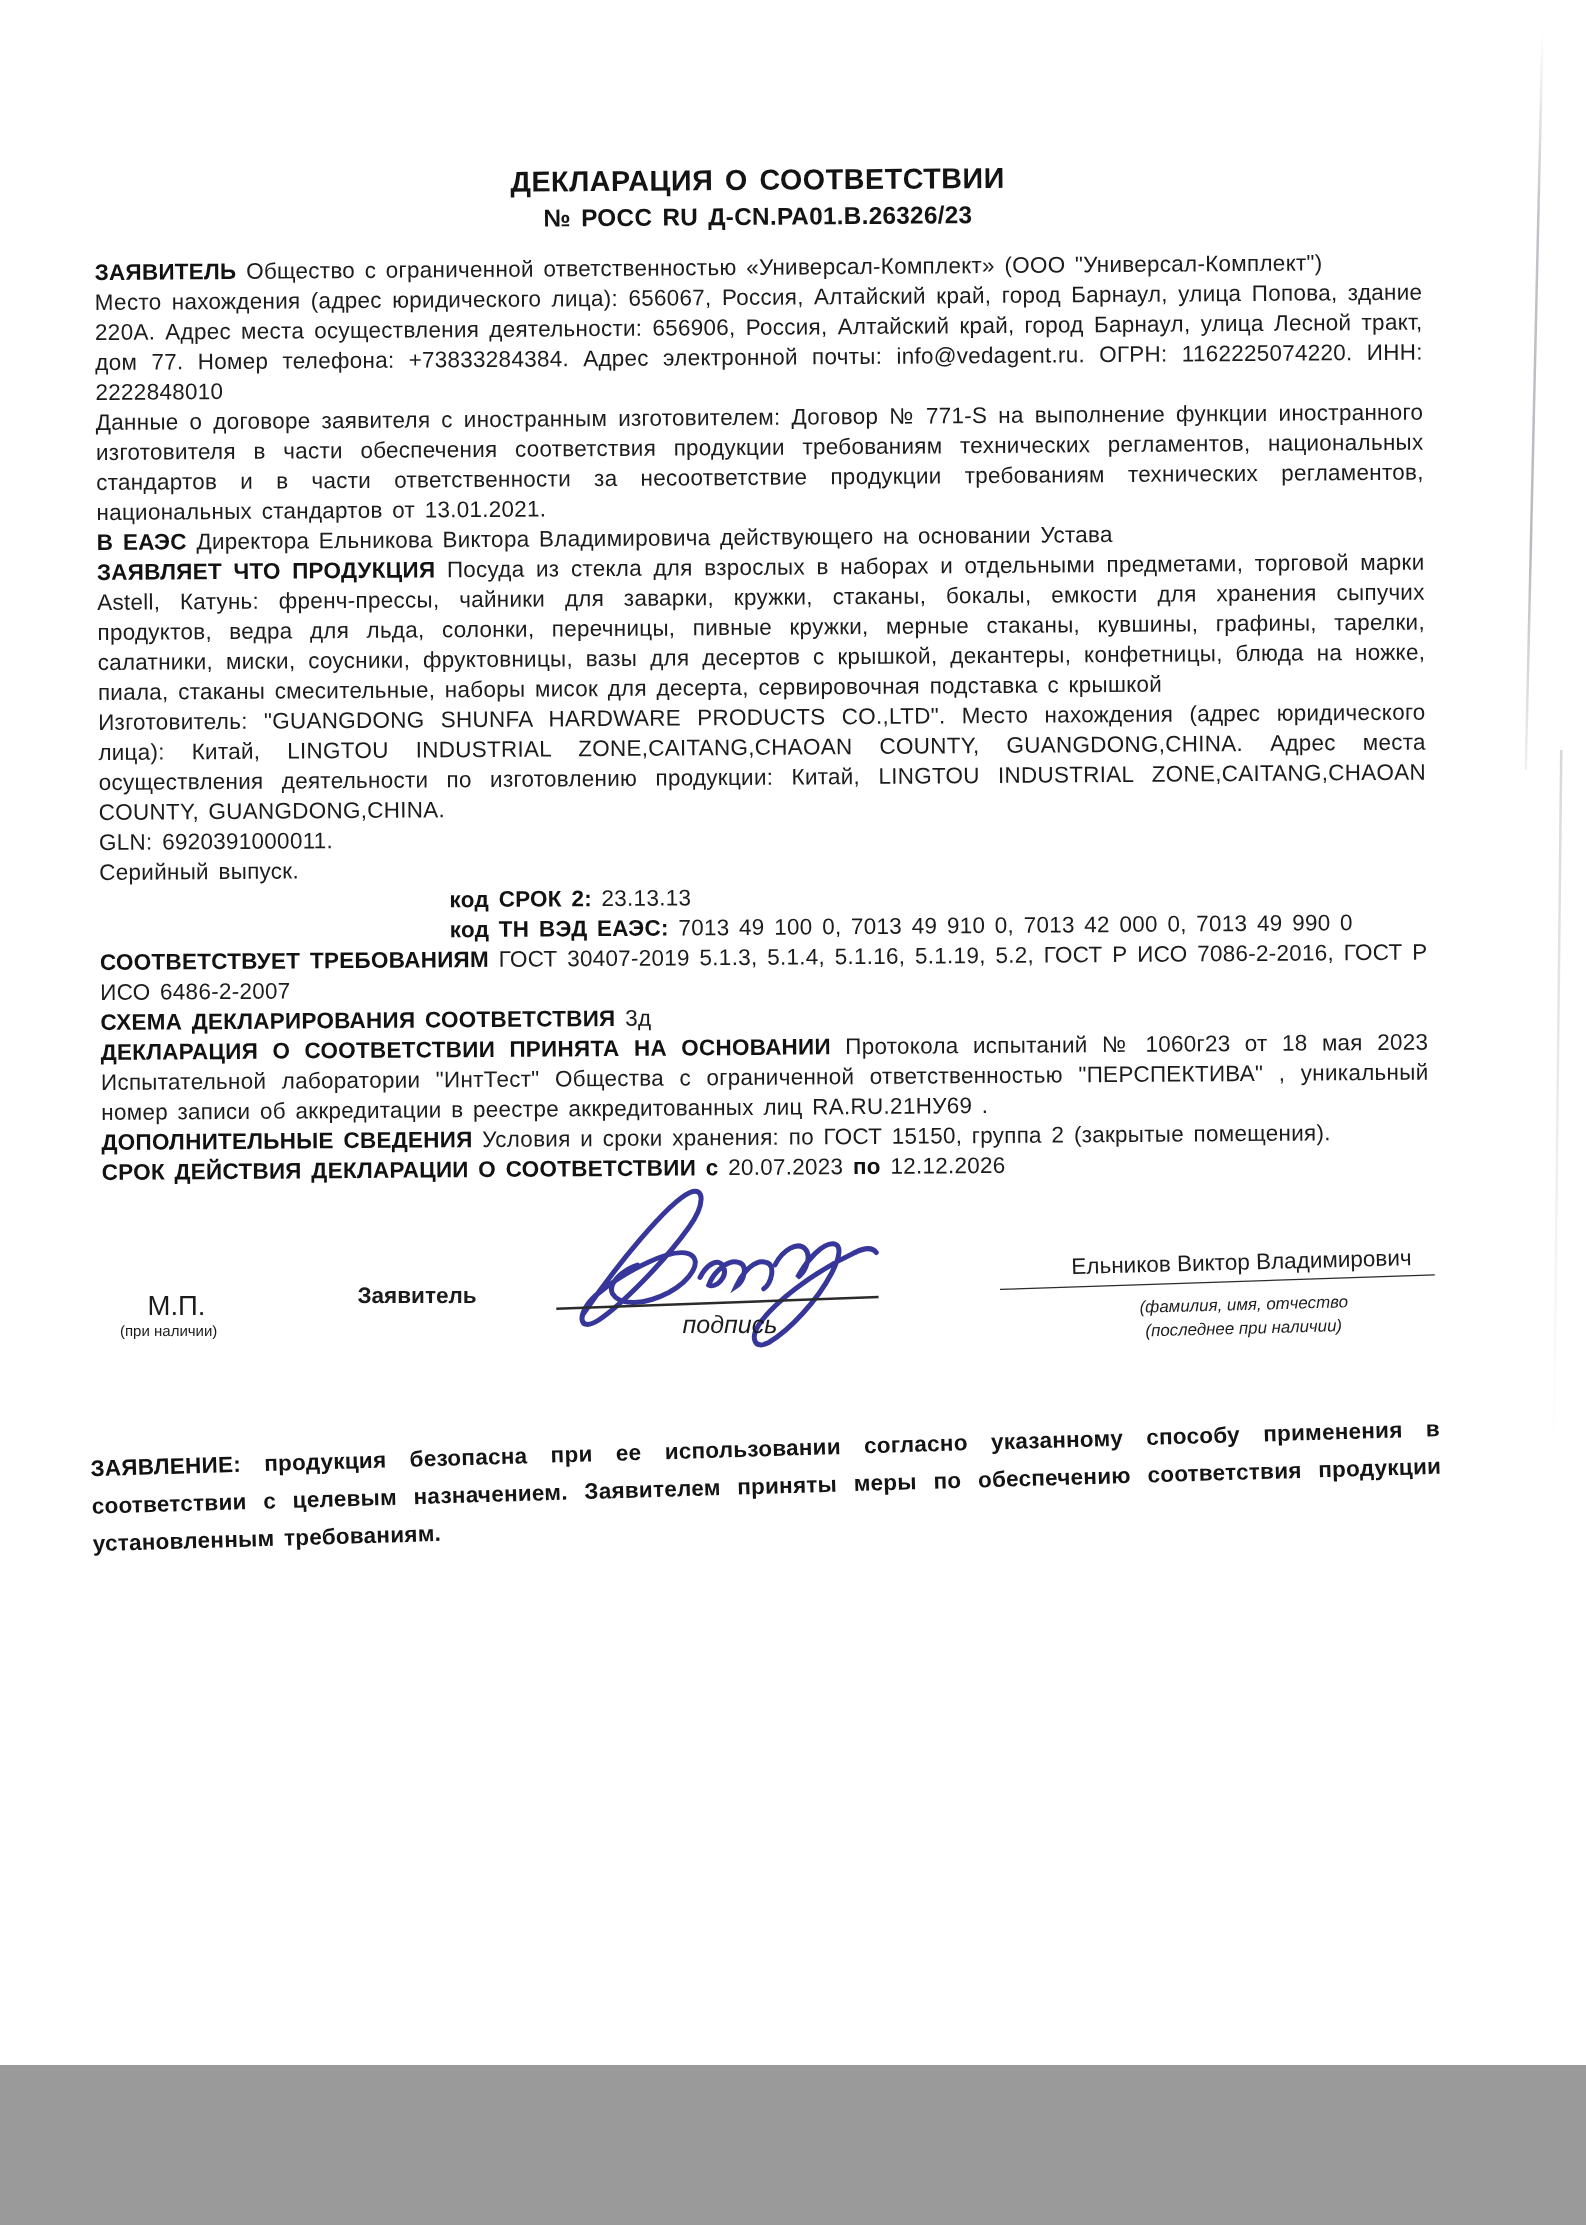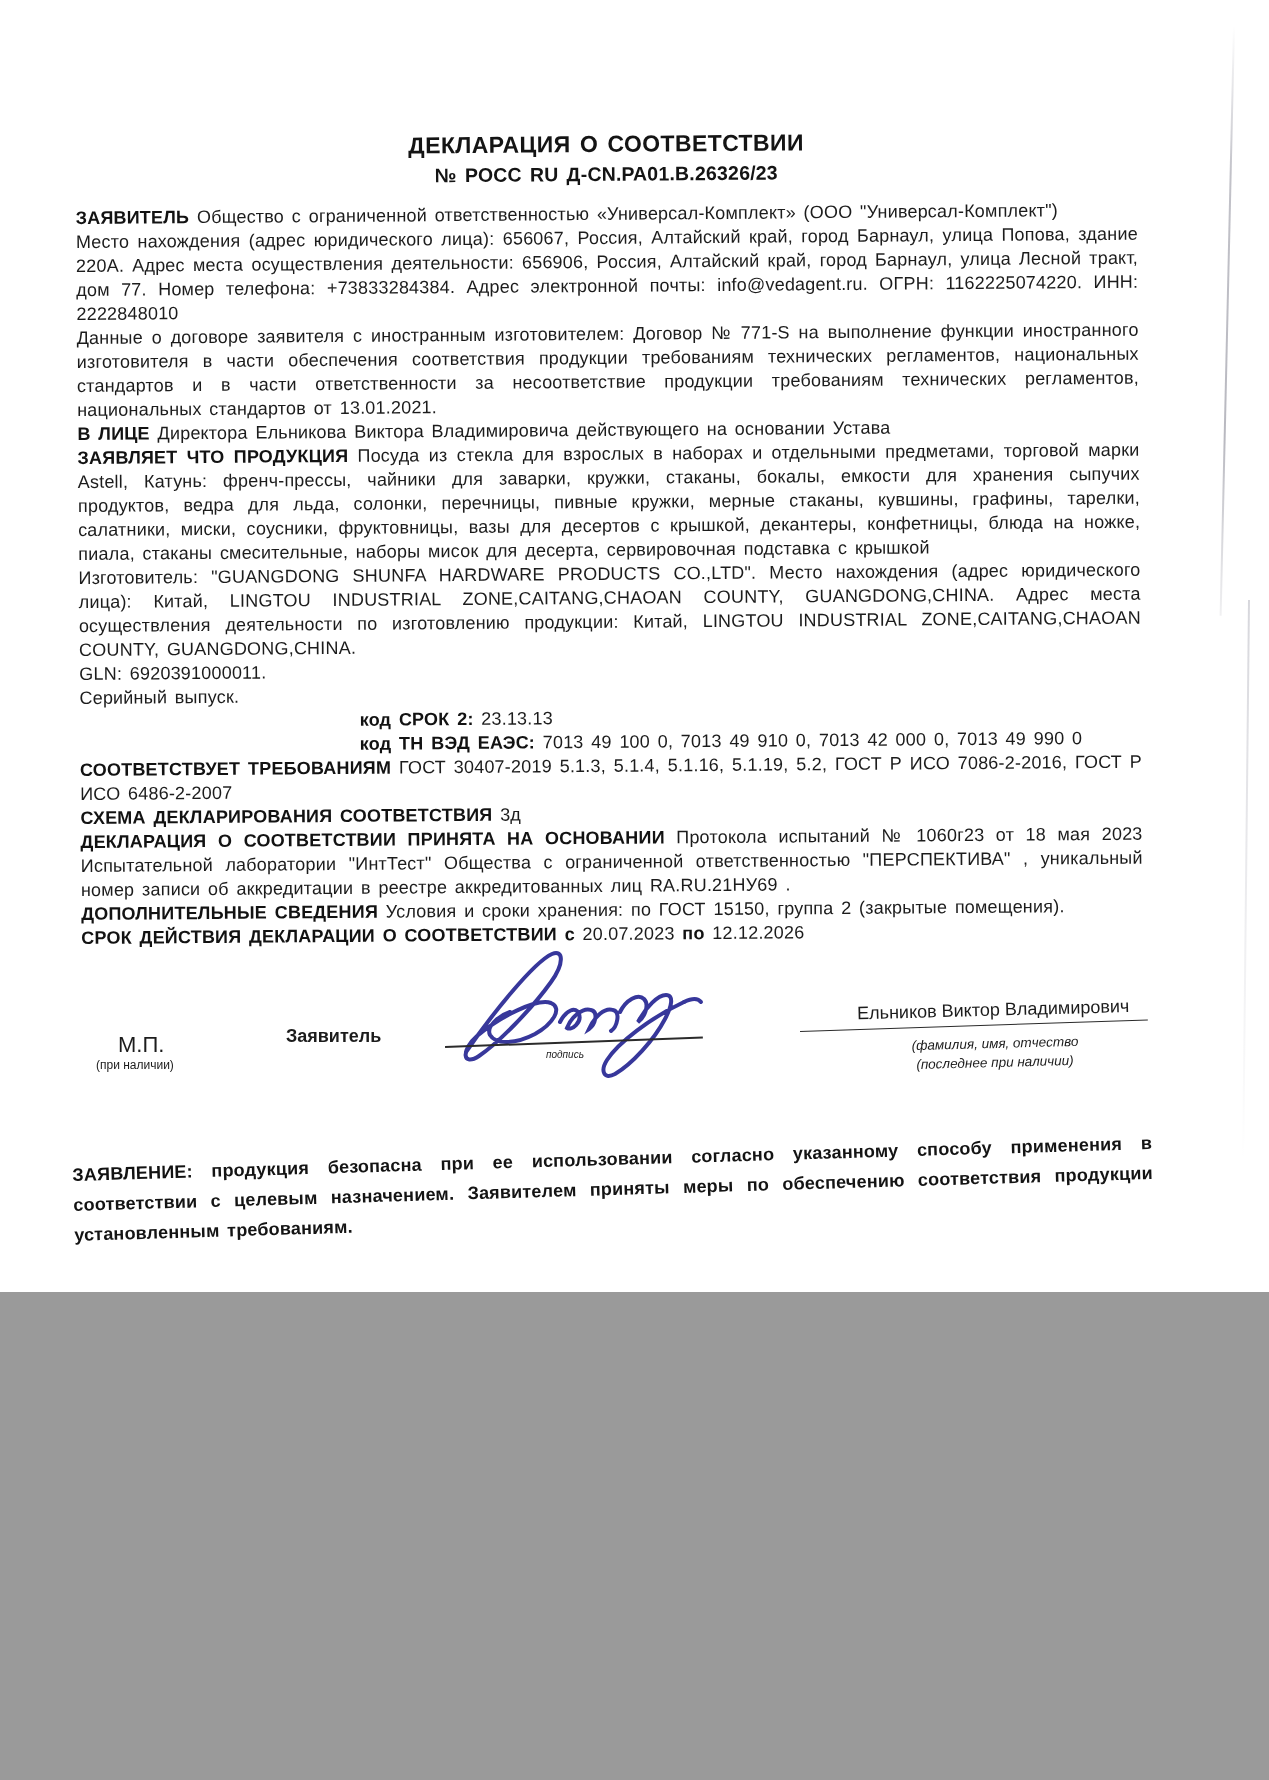--- a/index.html
+++ b/index.html
@@ -1,18 +1,18 @@
 <!DOCTYPE html>
 <html><head>
 <meta charset="utf-8">
 <style>
   html,body{margin:0;padding:0;background:#9a9a9a;}
   .page{
     position:relative;
-    width:1269px;height:1292px;
+    width:1269px;height:1652px;
     margin:0 auto;
     background:#ffffff;
     overflow:hidden;
     font-family:"Liberation Sans","DejaVu Sans",sans-serif;
     color:#1c1c1c;
   }
   
   .content{
     position:absolute;left:75px;top:134px;width:1062px;
     transform:rotate(-0.45deg);transform-origin:0 0;
@@ -34,21 +34,21 @@
   .abs{position:absolute;}
   .mp{left:118px;top:1032px;font-size:22px;}
   .mp-note{left:96px;top:1058px;font-size:12px;}
   .applicant-label{left:286px;top:1026px;font-size:18px;font-weight:bold;}
   .sig-svg{left:448px;top:946px;}
   .sig-line{
     left:445px;top:1046px;width:258px;height:0;
     border-top:2px solid #2b2b2b;
     transform:rotate(-2.1deg);transform-origin:0 0;
   }
-  .sig-caption{left:546px;top:1049px;font-size:10px;font-style:italic;}
+  .sig-caption{left:546px;top:1049px;font-size:20px;font-style:italic;}
   .fio{
     left:828px;top:1004px;width:330px;text-align:center;font-size:18px;
     transform:rotate(-1.5deg);transform-origin:0 0;
   }
   .fio-line{
     left:800px;top:1031px;width:348px;height:0;
     border-top:1.8px solid #2b2b2b;
     transform:rotate(-1.9deg);transform-origin:0 0;
   }
   .fio-note1{left:850px;top:1036px;width:290px;text-align:center;
@@ -90,21 +90,21 @@
   <div class="content">
     <h1 class="title">ДЕКЛАРАЦИЯ О СООТВЕТСТВИИ</h1>
     <div class="subtitle">№ РОСС RU Д-CN.РА01.В.26326/23</div>
 
     <p><b>ЗАЯВИТЕЛЬ</b> <span>Общество с ограниченной ответственностью «Универсал-Комплект» (ООО "Универсал-Комплект")</span></p>
 
     <p>Место нахождения (адрес юридического лица): 656067, Россия, Алтайский край, город Барнаул, улица Попова, здание 220А. Адрес места осуществления деятельности: 656906, Россия, Алтайский край, город Барнаул, улица Лесной тракт, дом 77. Номер телефона: +73833284384. Адрес электронной почты: info@vedagent.ru. ОГРН: 1162225074220. ИНН: 2222848010</p>
 
     <p>Данные о договоре заявителя с иностранным изготовителем: Договор № 771-S на выполнение функции иностранного изготовителя в части обеспечения соответствия продукции требованиям технических регламентов, национальных стандартов и в части ответственности за несоответствие продукции требованиям технических регламентов, национальных стандартов от 13.01.2021.</p>
 
-    <p><b>В ЛИЦЕ</b> <span>Директора Ельникова Виктора Владимировича действующего на основании Устава</span></p>
+    <p><b>В ЕАЭС</b> <span>Директора Ельникова Виктора Владимировича действующего на основании Устава</span></p>
 
     <p><b>ЗАЯВЛЯЕТ ЧТО ПРОДУКЦИЯ</b> <span>Посуда из стекла для взрослых в наборах и отдельными предметами, торговой марки Astell, Катунь: френч-прессы, чайники для заварки, кружки, стаканы, бокалы, емкости для хранения сыпучих продуктов, ведра для льда, солонки, перечницы, пивные кружки, мерные стаканы, кувшины, графины, тарелки, салатники, миски, соусники, фруктовницы, вазы для десертов с крышкой, декантеры, конфетницы, блюда на ножке, пиала, стаканы смесительные, наборы мисок для десерта, сервировочная подставка с крышкой</span></p>
 
     <p>Изготовитель: "GUANGDONG SHUNFA HARDWARE PRODUCTS CO.,LTD". Место нахождения (адрес юридического лица): Китай, LINGTOU INDUSTRIAL ZONE,CAITANG,CHAOAN COUNTY, GUANGDONG,CHINA. Адрес места осуществления деятельности по изготовлению продукции: Китай, LINGTOU INDUSTRIAL ZONE,CAITANG,CHAOAN COUNTY, GUANGDONG,CHINA.</p>
 
     <p style="text-align:left;">GLN: 6920391000011.</p>
     <p style="text-align:left;">Серийный выпуск.</p>
 
     <p class="indent-line"><b>код СРОК 2:</b> <span>23.13.13</span></p>
 

